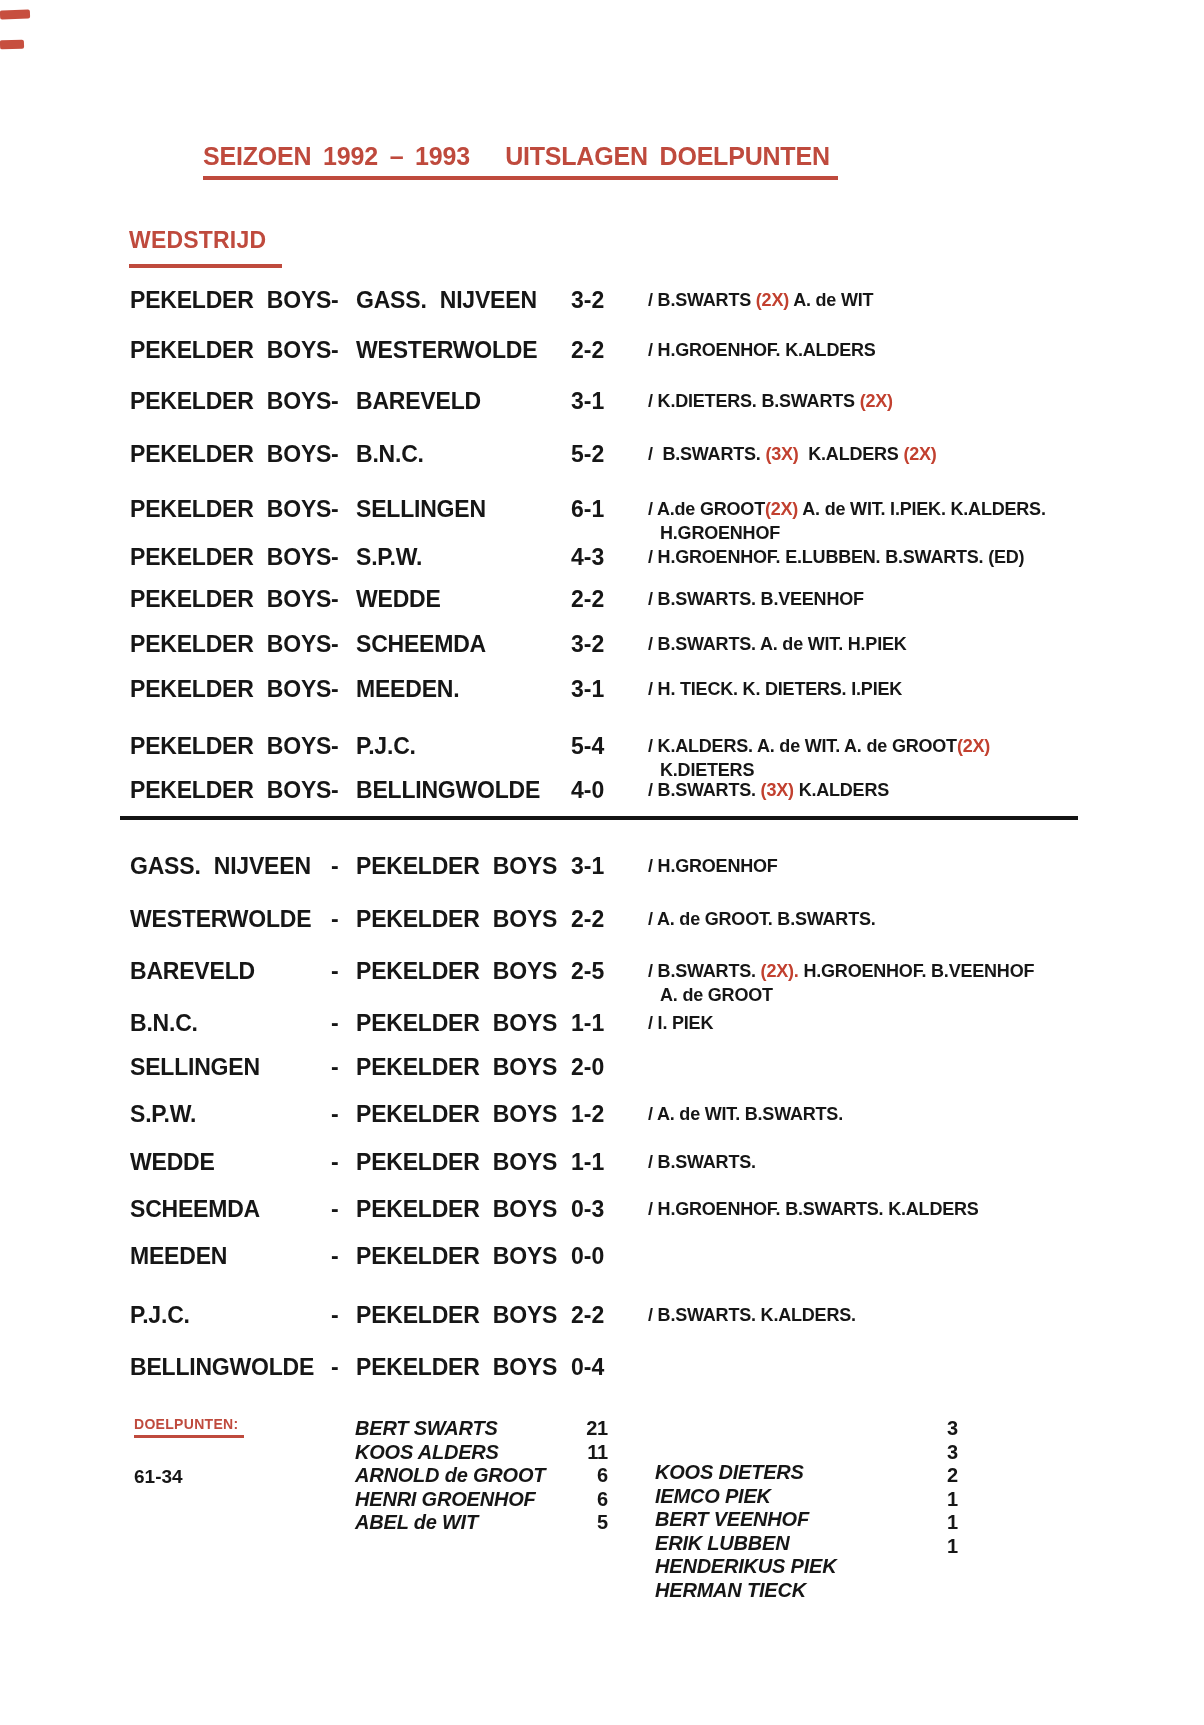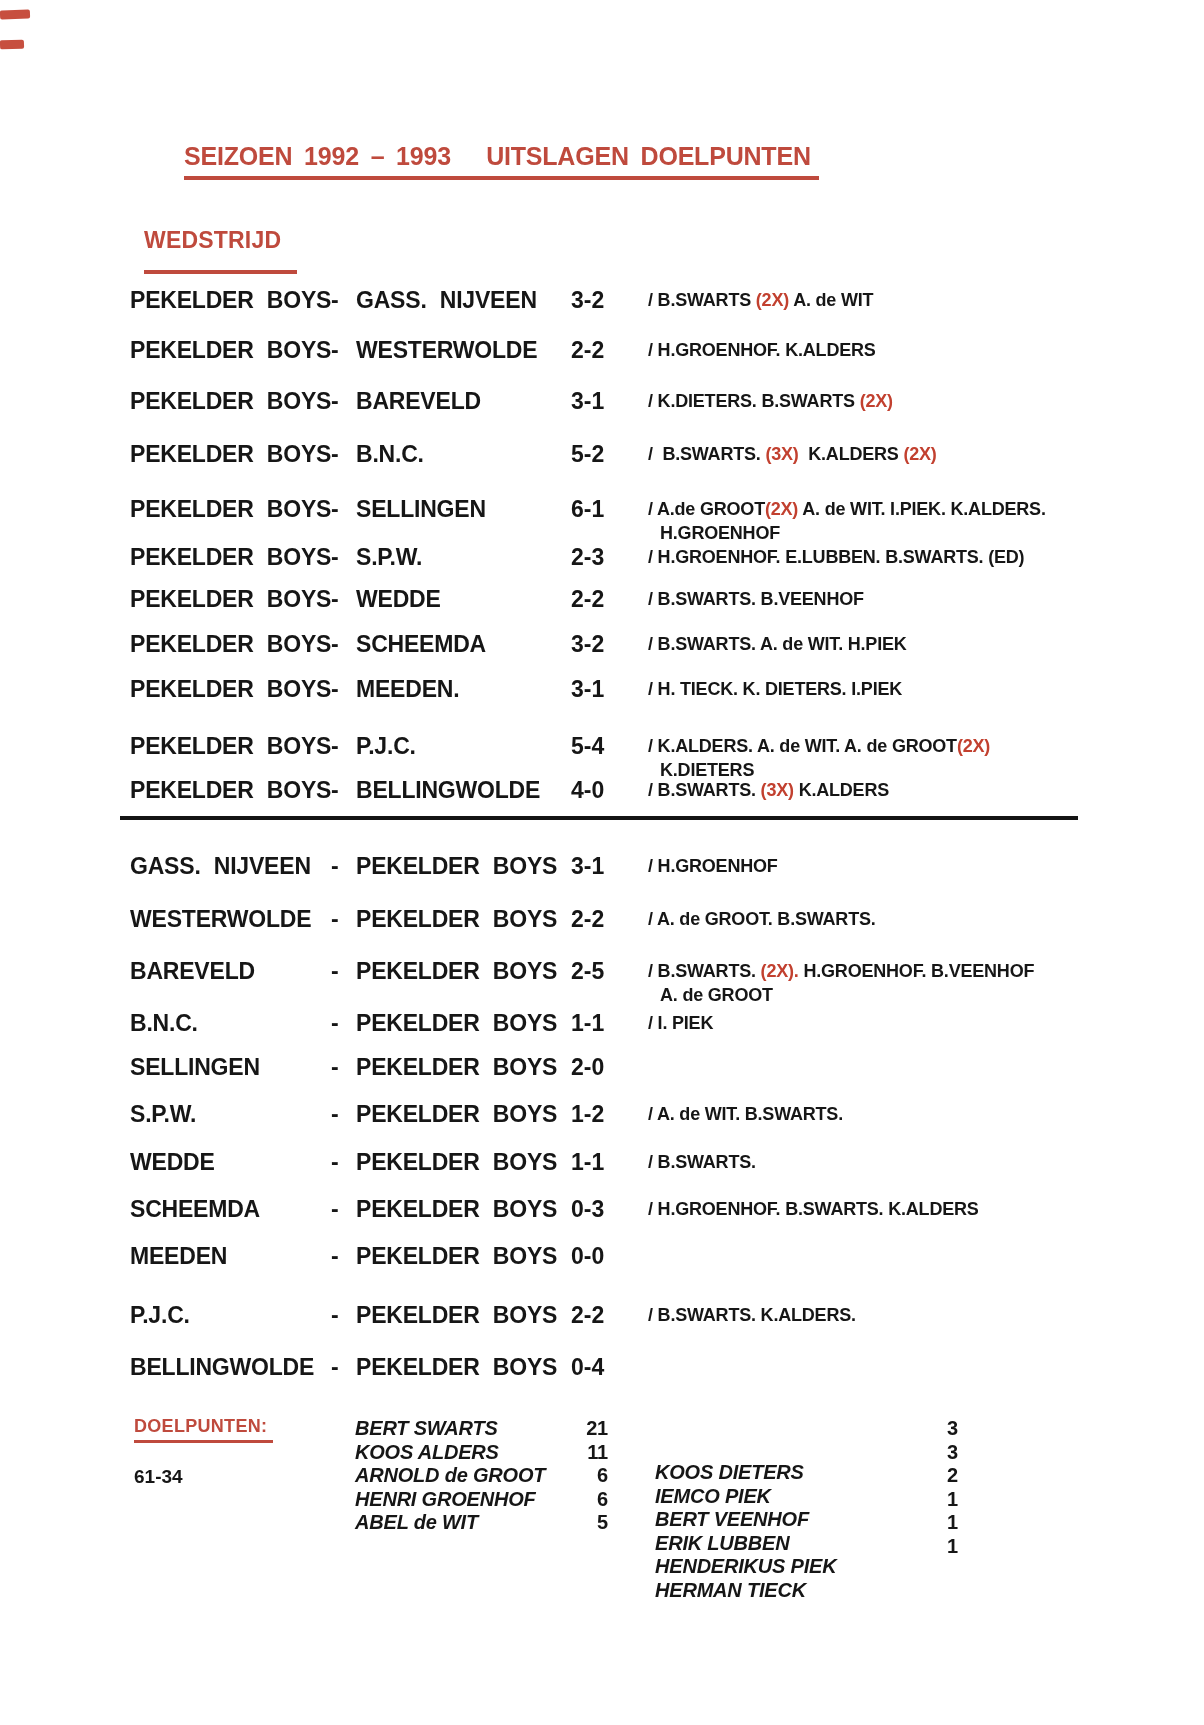--- a/index.html
+++ b/index.html
@@ -14,43 +14,43 @@
     font-weight:700;color:var(--ink);
     -webkit-font-smoothing:antialiased;
   }
   .page{position:absolute;inset:0;overflow:hidden;}
 
   .corner-mark{position:absolute;background:var(--mark);border-radius:2px;transform:rotate(-2deg);opacity:.92;}
   .corner-mark.m1{left:0;top:10px;width:30px;height:9px;}
   .corner-mark.m2{left:0;top:40px;width:24px;height:9px;}
 
   .title{
-    position:absolute;left:184px;top:142px;
+    position:absolute;left:203px;top:142px;
     font-size:25px;letter-spacing:-0.2px;word-spacing:5px;white-space:pre;
     color:var(--red);border-bottom:4px solid var(--red);padding:0 8px 5px 0;
   }
   .h-wedstrijd{
     position:absolute;left:129px;top:227px;
     font-size:23px;letter-spacing:0.2px;color:var(--red);
-    border-bottom:4px solid var(--red);padding:0 16px 16px 0;margin-left:15px;
+    border-bottom:4px solid var(--red);padding:0 16px 10px 0;
   }
 
   .match-row{position:absolute;left:0;top:0;width:1072px;height:62px;font-size:23px;letter-spacing:-0.2px;}
   .match-row .home{position:absolute;left:130px;word-spacing:7px;white-space:pre;}
   .match-row .dash{position:absolute;left:331px;}
   .match-row .away{position:absolute;left:356px;word-spacing:7px;white-space:pre;}
   .match-row .score{position:absolute;left:571px;letter-spacing:0;}
   .match-row .scorers{position:absolute;left:648px;top:1px;font-size:18px;width:545px;line-height:24px;letter-spacing:-0.2px;white-space:pre-wrap;}
   .match-row .scorers .line2{padding-left:12px;}
   .red{color:var(--mark);}
 
   .divider{position:absolute;left:120px;top:816px;width:958px;height:4px;background:#141414;}
 
   .dp-heading{
-    position:absolute;left:134px;top:1416px;font-size:18px;letter-spacing:0.3px;
+    position:absolute;left:134px;top:1416px;font-size:14px;letter-spacing:0.3px;
     color:var(--red);border-bottom:3px solid var(--red);padding:0 6px 3px 0;
   }
   .dp-total{position:absolute;left:134px;top:1466px;font-size:19px;}
   .dp-row{position:absolute;height:24px;font-size:20px;letter-spacing:-0.2px;}
   .dp-row .dp-name{position:absolute;white-space:pre;font-style:italic;}
   .dp-row .dp-goals{position:absolute;text-align:right;}
   .dp-row.left .dp-name{left:355px;}
   .dp-row.left .dp-goals{left:540px;width:68px;}
   .dp-row.right .dp-name{left:655px;margin-top:44px;}
   .dp-row.right .dp-goals{left:878px;width:80px;}
@@ -99,21 +99,21 @@
         <span class="home">PEKELDER BOYS</span>
         <span class="dash">-</span>
         <span class="away">SELLINGEN</span>
         <span class="score">6-1</span>
         <span class="scorers"><span>/ A.de GROOT</span><span class="red">(2X)</span><span> A. de WIT. I.PIEK. K.ALDERS.</span><div class="line2">H.GROENHOF</div></span>
       </div>
       <div class="match-row" style="top: 544px;">
         <span class="home">PEKELDER BOYS</span>
         <span class="dash">-</span>
         <span class="away">S.P.W.</span>
-        <span class="score">2-3</span>
+        <span class="score">4-3</span>
         <span class="scorers"><span>/ H.GROENHOF. E.LUBBEN. B.SWARTS. (ED)</span></span>
       </div>
       <div class="match-row" style="top: 586px;">
         <span class="home">PEKELDER BOYS</span>
         <span class="dash">-</span>
         <span class="away">WEDDE</span>
         <span class="score">2-2</span>
         <span class="scorers"><span>/ B.SWARTS. B.VEENHOF</span></span>
       </div>
       <div class="match-row" style="top: 631px;">

